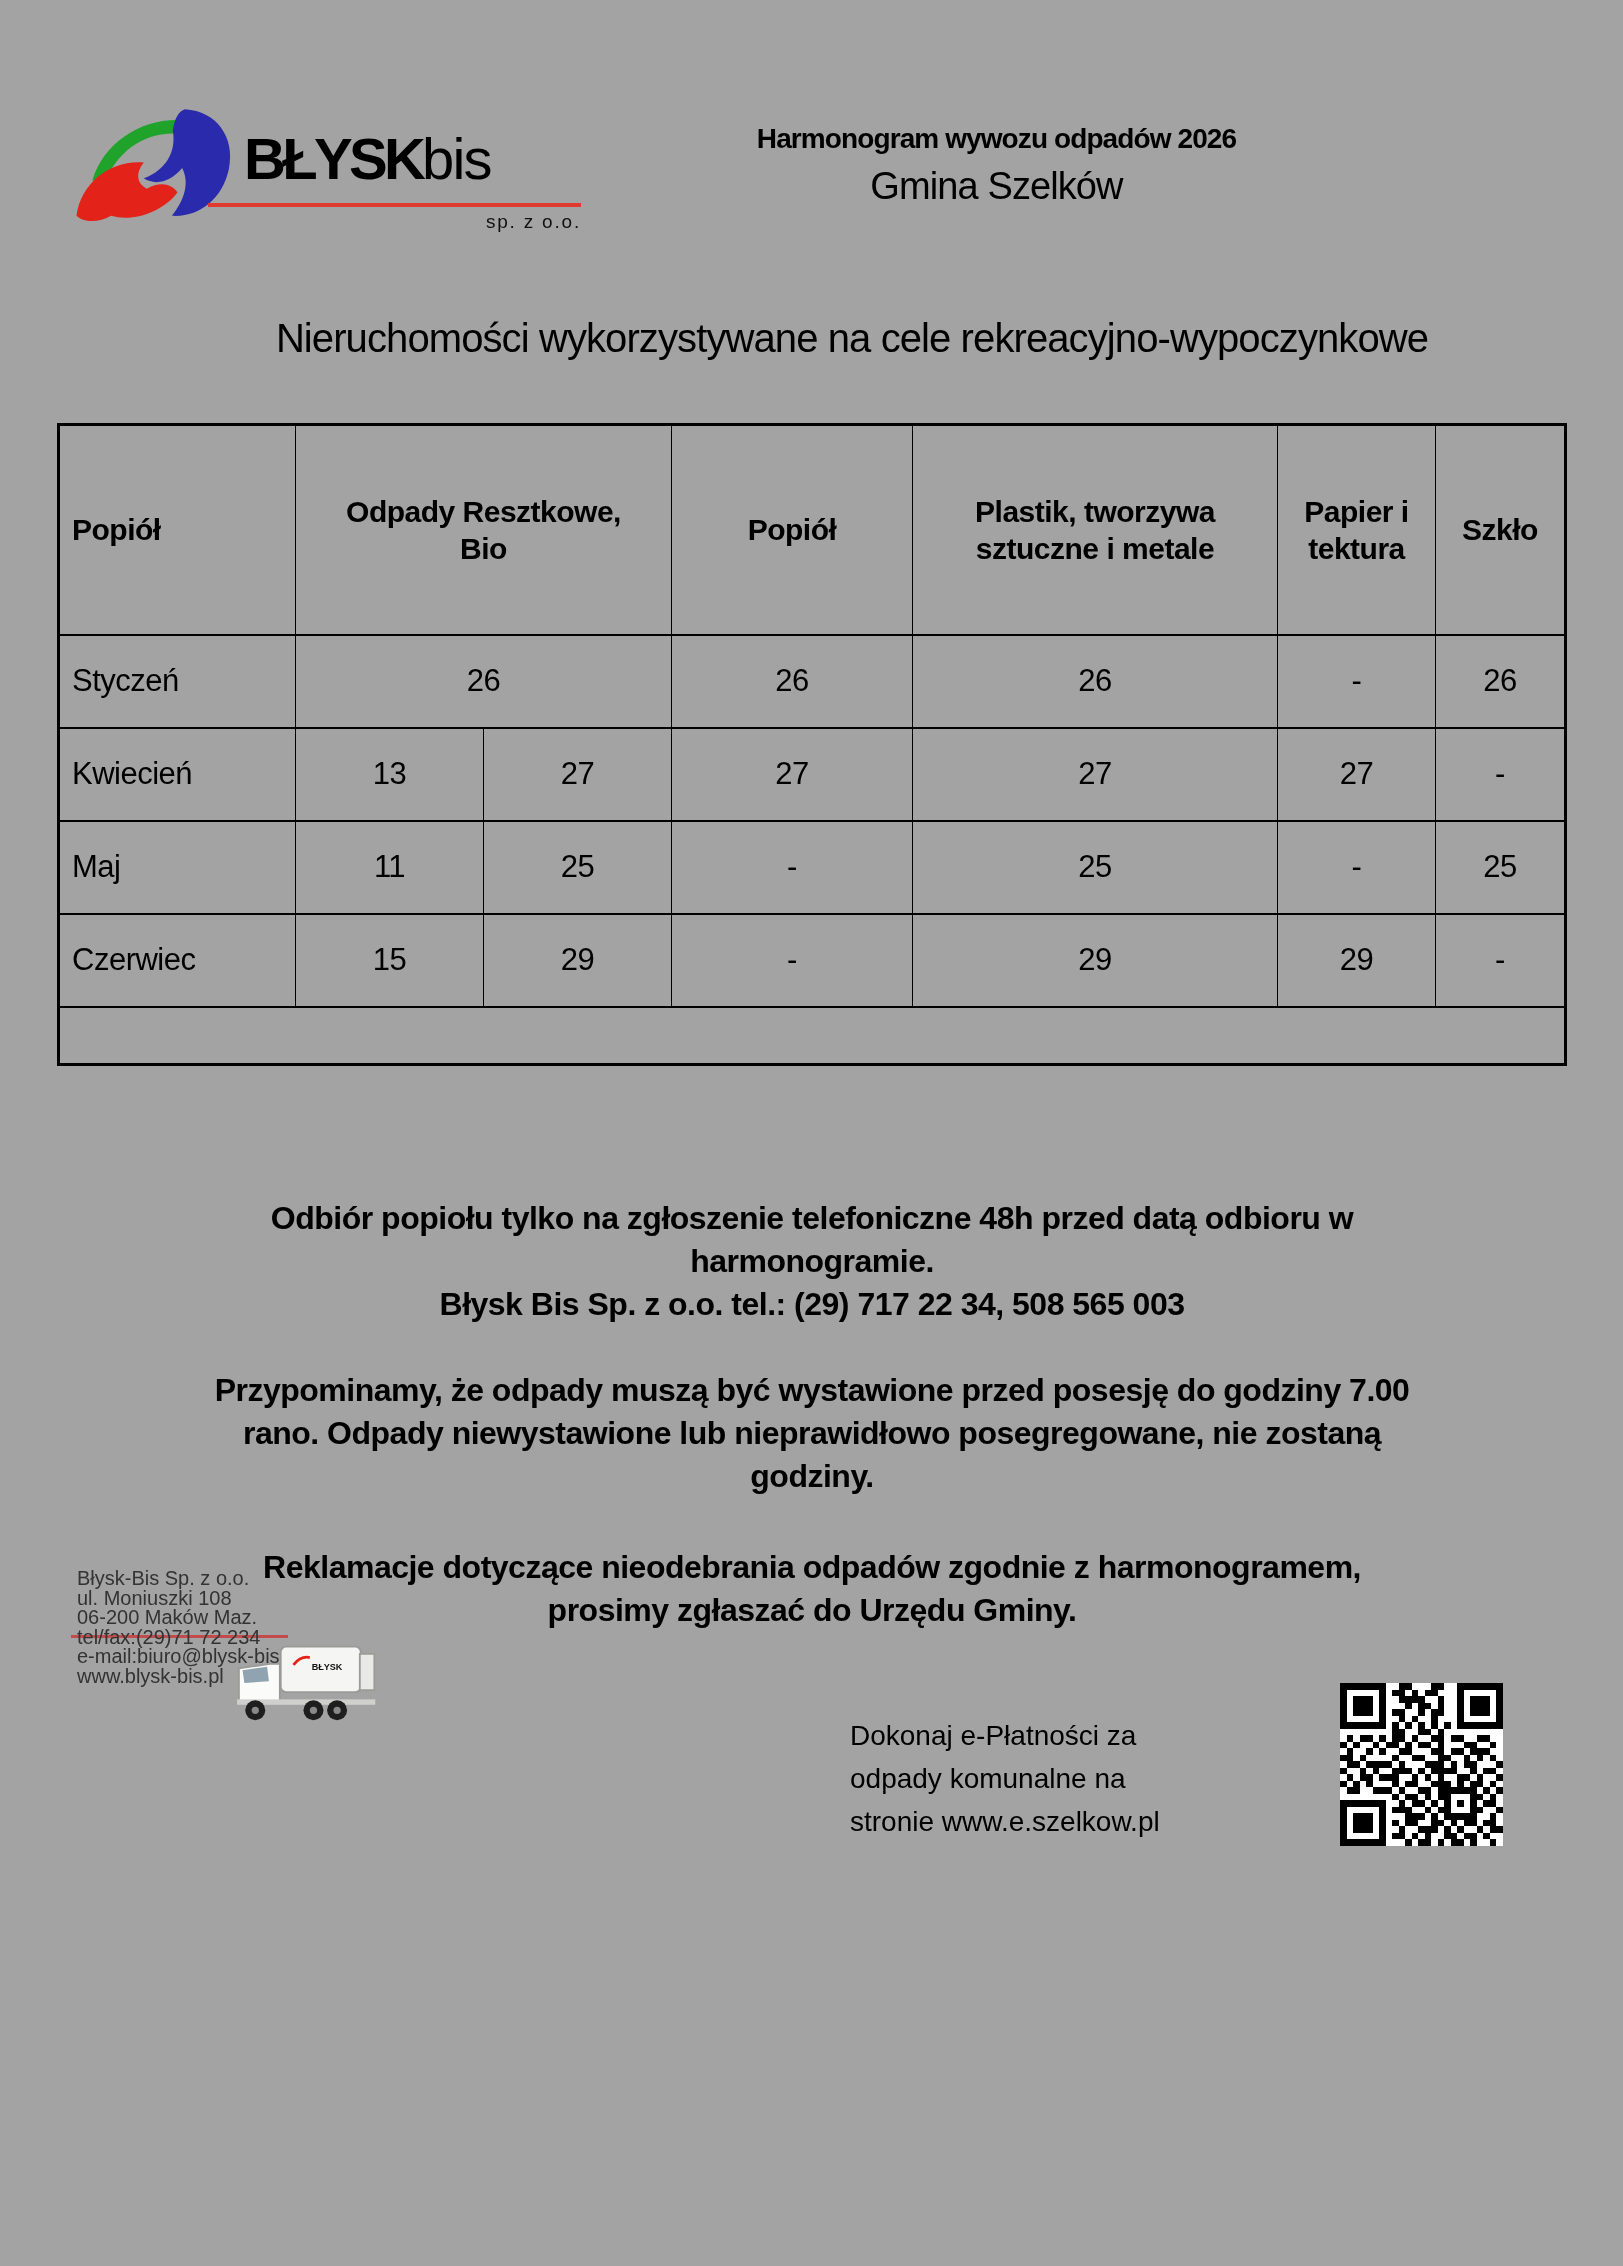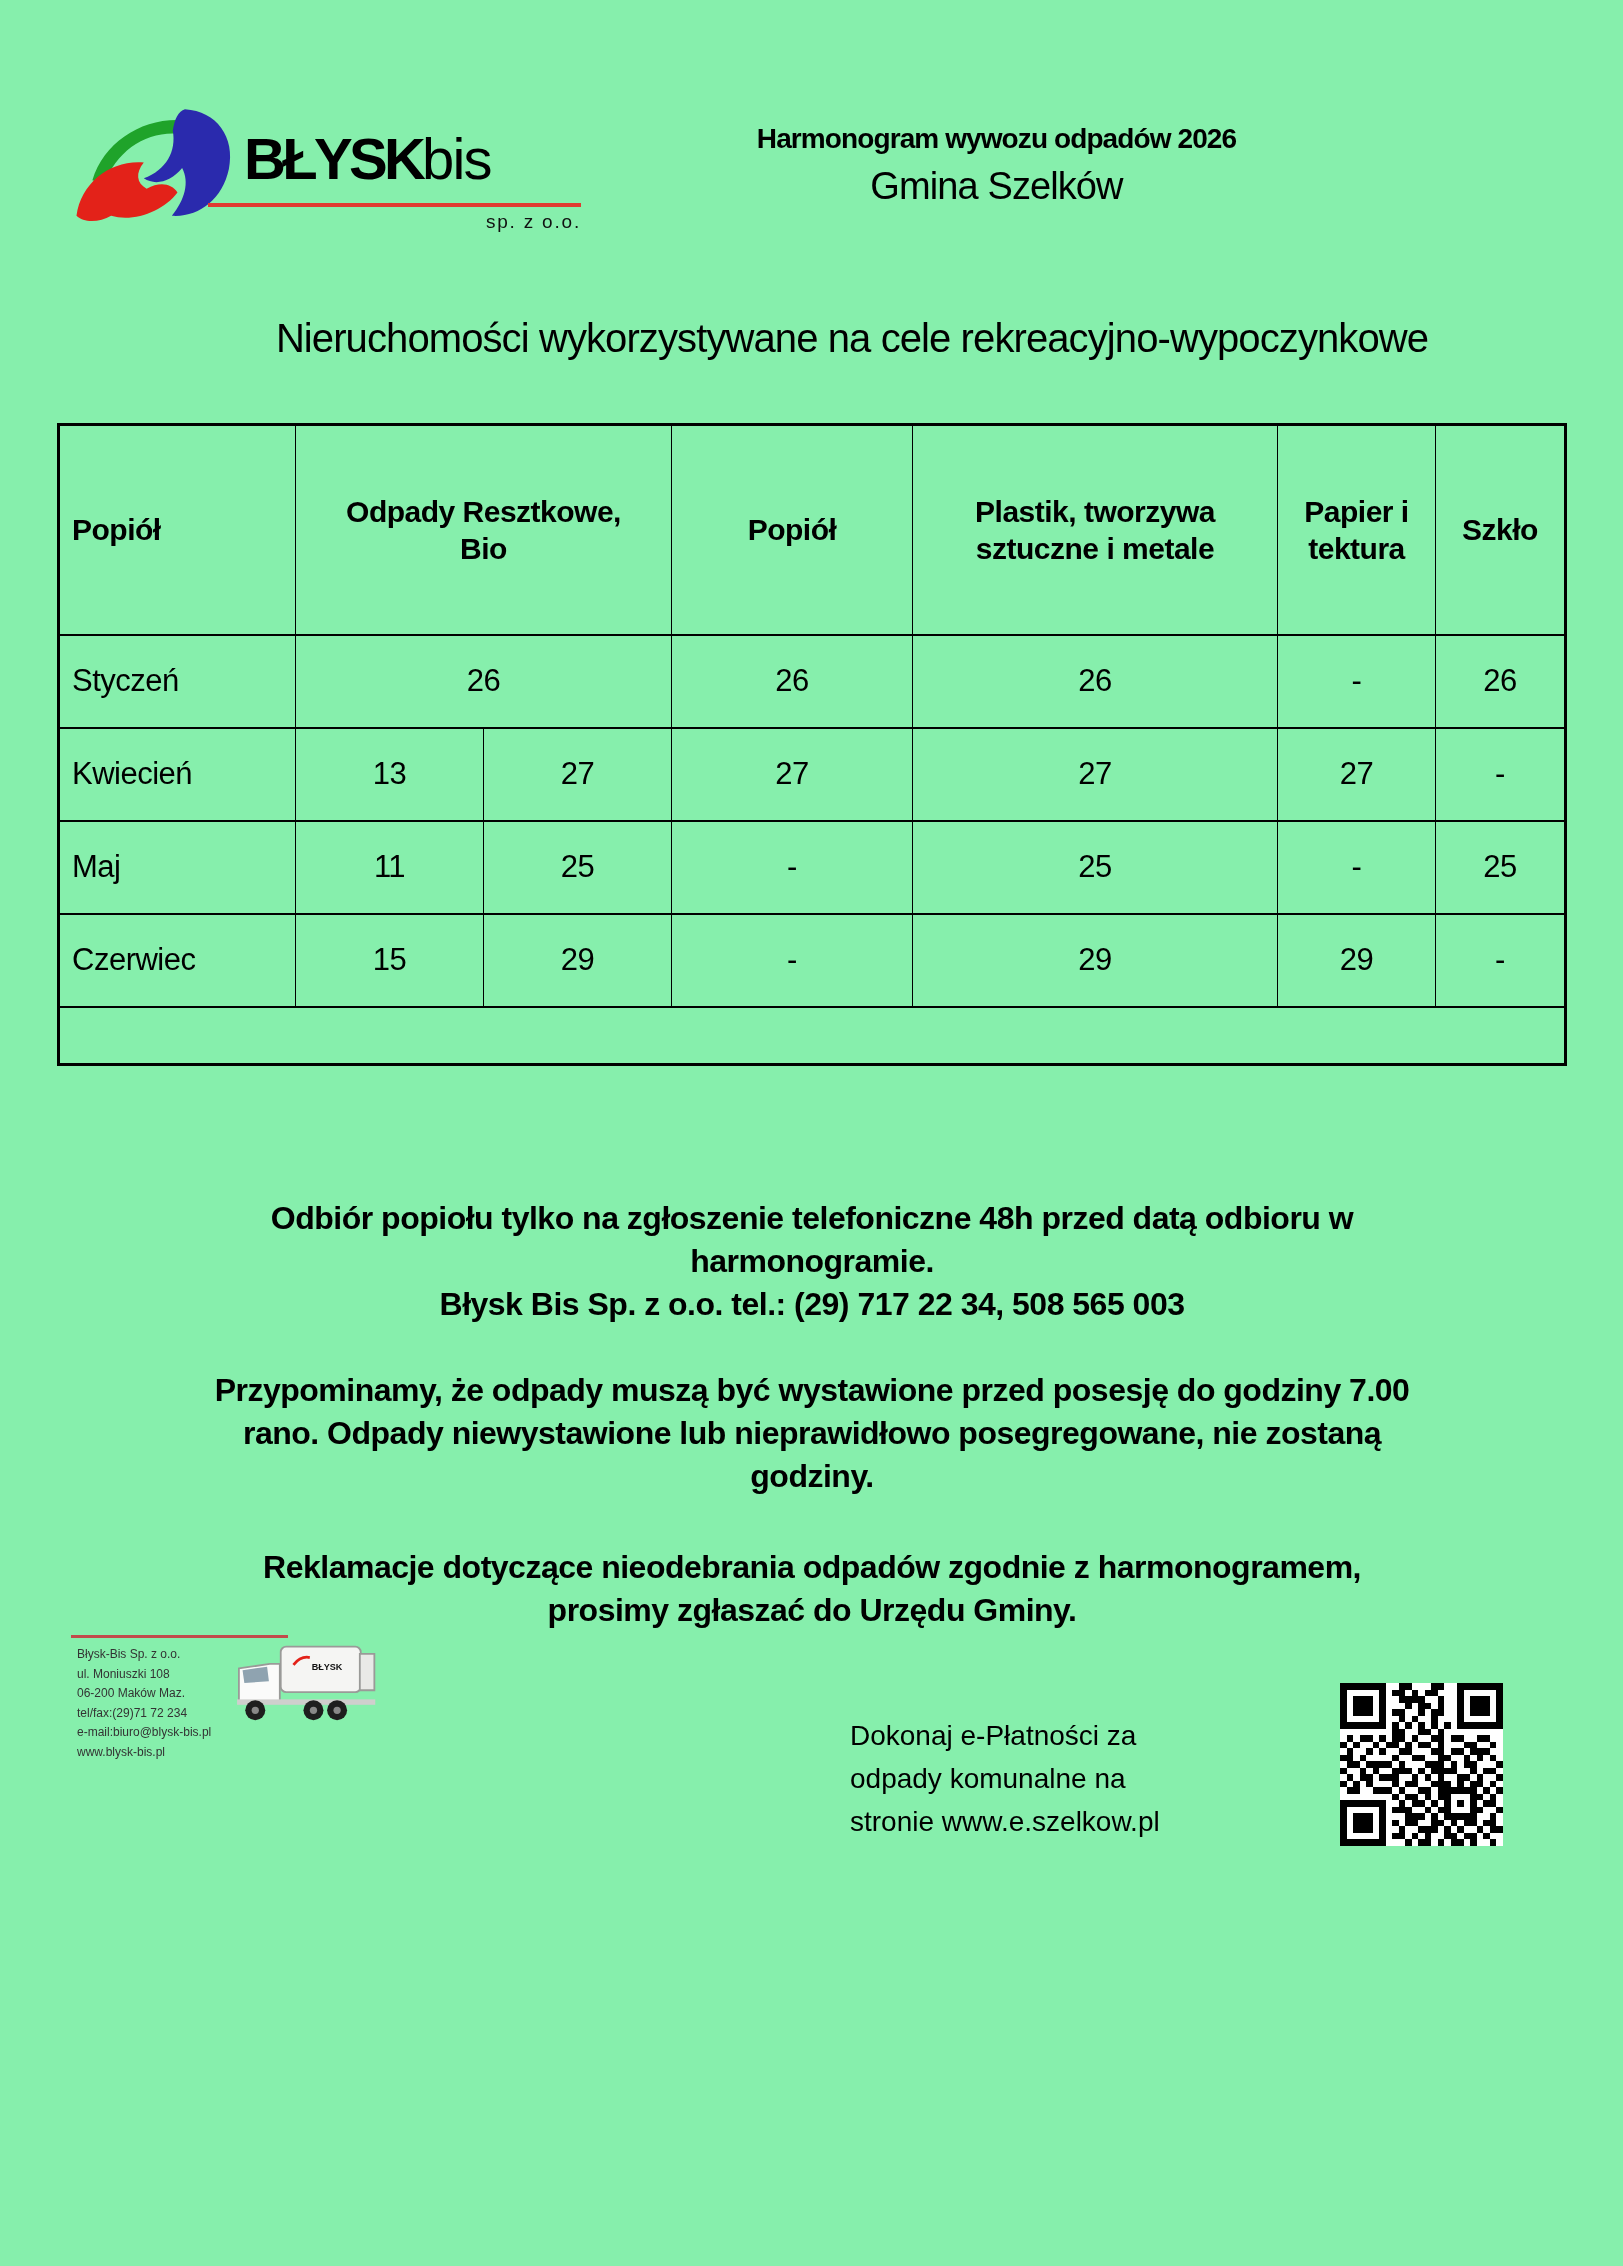--- a/index.html
+++ b/index.html
@@ -1,17 +1,17 @@
 <!DOCTYPE html>
 <html style="font-size:14.6px"><head>
 <meta charset="utf-8">
 <style>
   html,body{margin:0;padding:0;background:#888;}
   .page{
-    position:relative;width:1624px;height:2266px;background:#86efac;
+    position:relative;width:1624px;height:2266px;background:#a3a3a3;
     font-family:"Liberation Sans",sans-serif;color:#000;overflow:hidden;
     margin:0 auto;
     text-decoration:underline;
   }
   
   .logo{position:absolute;left:69px;top:101px;width:461px;height:137px;}
   .logo-emblem{position:absolute;left:0;top:1.8px;width:187px;height:132px;}
   .logo-wordmark{position:absolute;left:175px;top:29px;font-size:58px;font-weight:bold;
     letter-spacing:-3.7px;white-space:nowrap;line-height:58px;}
   .logo-suffix{font-weight:normal;letter-spacing:-1.8px;}
@@ -39,21 +39,21 @@
   .schedule td.num{font-size:31px;text-align:center;}
   
   .note{position:absolute;left:55px;width:1514px;text-align:center;font-weight:bold;
     font-size:32px;line-height:43px;letter-spacing:-0.5px;}
   .note span{display:block;}
   .note-1{top:1197px;}
   .note-2{top:1369px;}
   .note-3{top:1546px;}
   
   .footer-redline{position:absolute;left:71px;top:1635px;width:217px;height:2.7px;background:#c24b4b;}
-  .contact{position:absolute;left:77px;top:1645px;font-size:12px;line-height:19.6px;color:#333;}
+  .contact{position:absolute;left:77px;top:1569px;font-size:20px;line-height:19.6px;color:#333;}
   .contact span{display:block;}
   .truck{position:absolute;left:233px;top:1643px;width:150px;height:80px;}
   .epay{position:absolute;left:850px;top:1714px;font-size:28px;line-height:43px;}
   .epay span{display:block;}
   .qr-code{position:absolute;left:1340px;top:1683px;width:163px;height:163px;
     display:grid;grid-template-columns:repeat(25,1fr);grid-template-rows:repeat(25,1fr);background:#fff;}
   .qr-code div.on{background:#000;}
 </style>
 </head>
 <body>

